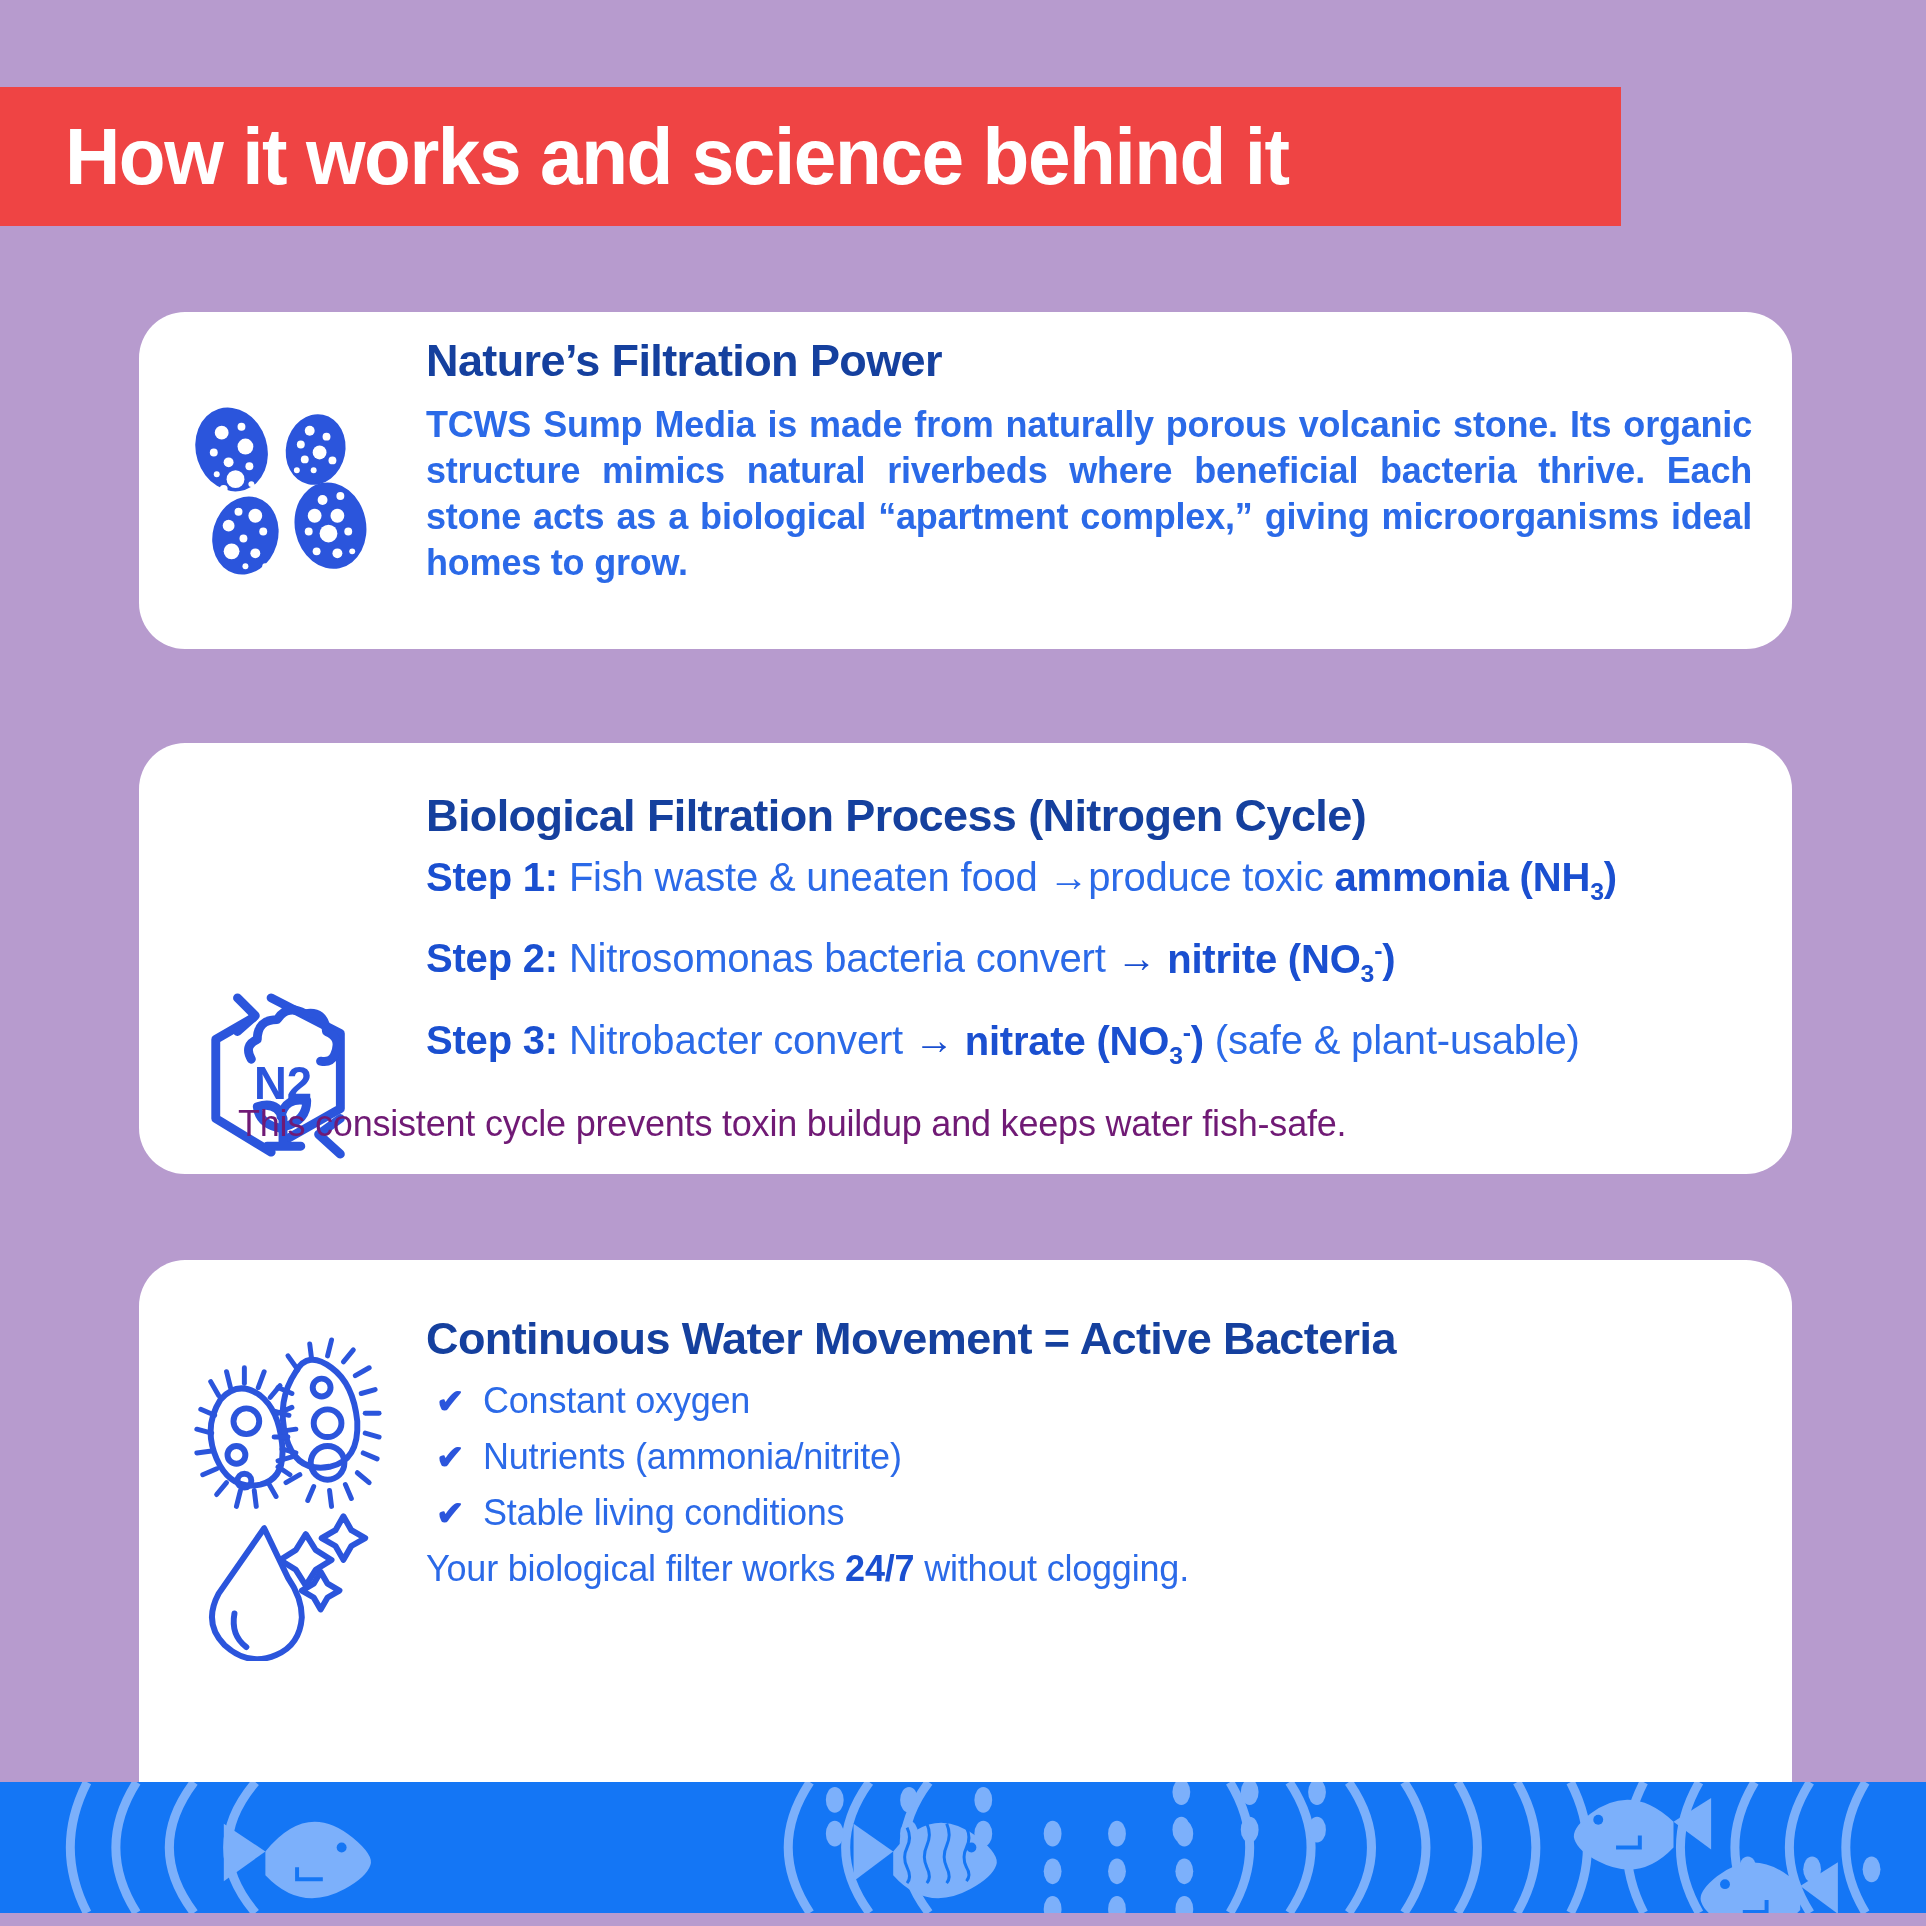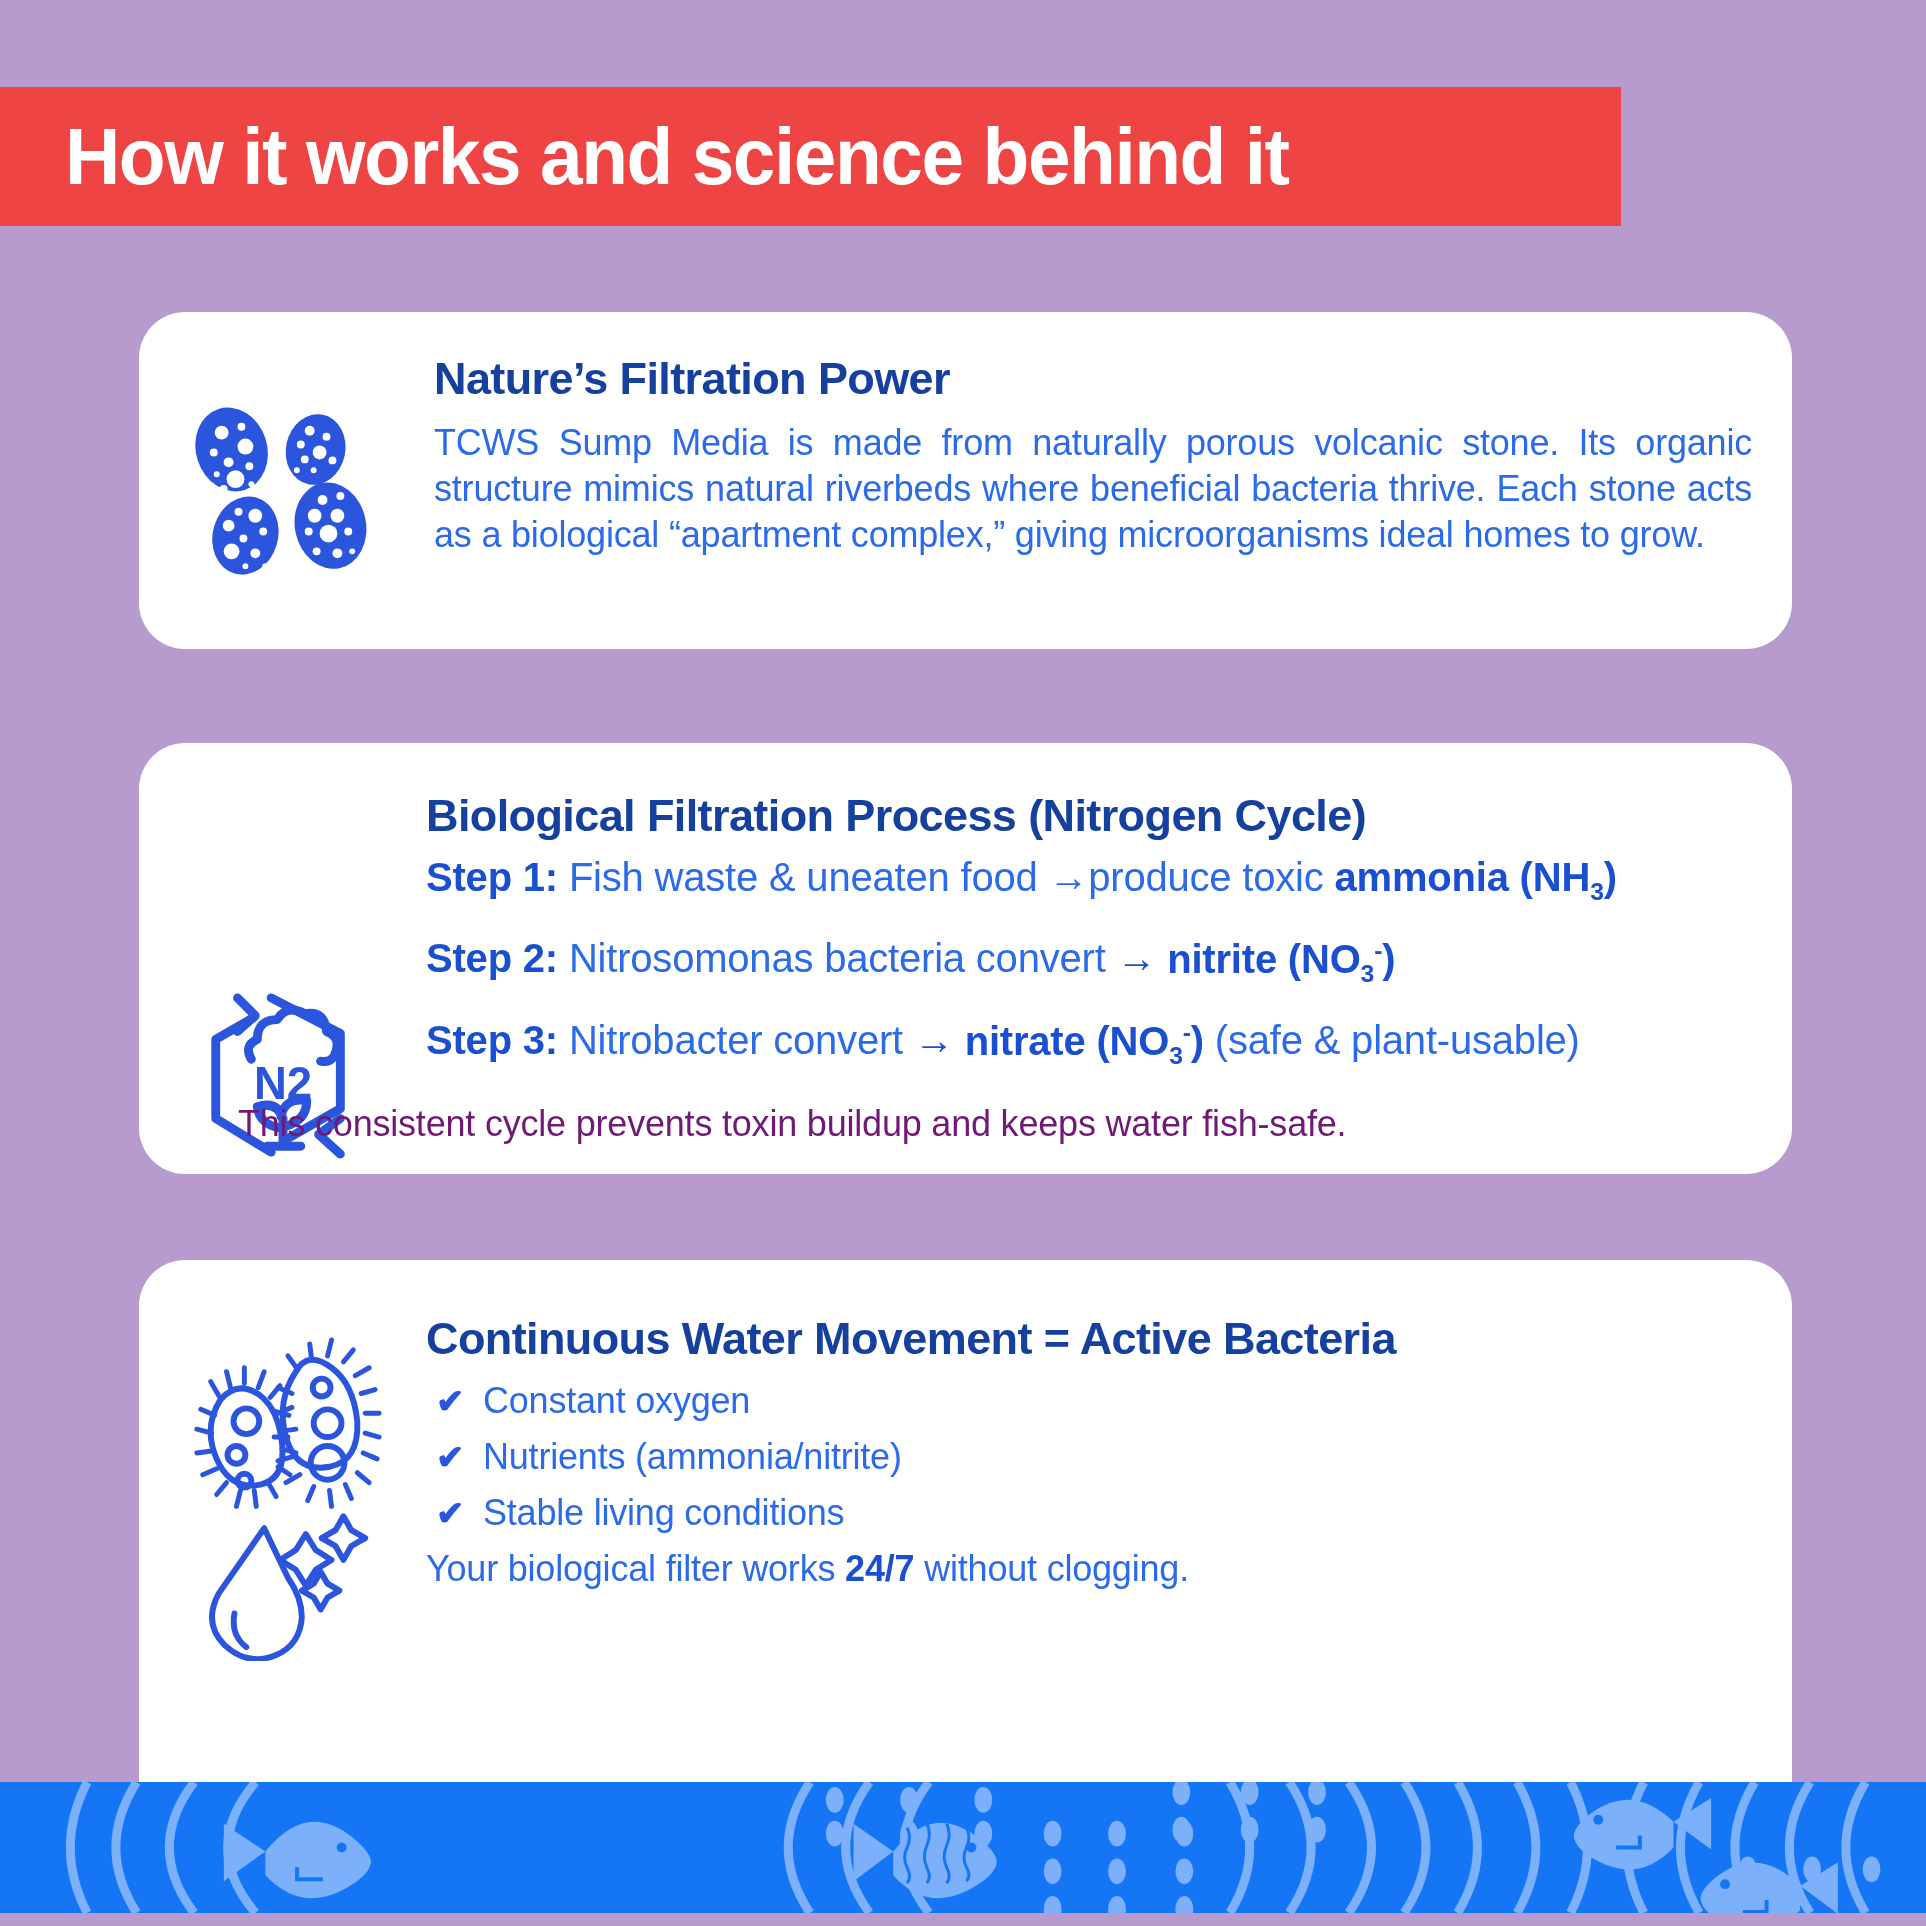--- a/index.html
+++ b/index.html
@@ -64,38 +64,38 @@
   }
   #card-1 .icon-col { align-items: center; padding-top: 30px; }
   #card-2 .icon-col { align-items: flex-end; padding-top: 48px; }
   #card-3 .icon-col { align-items: flex-start; padding-top: 74px; }
 
   .text-col {
     flex: 1 1 auto;
     padding-right: 40px;
     box-sizing: border-box;
   }
-  #card-1 .text-col { padding-top: 42px; margin-left: 8px; }
+  #card-1 .text-col { padding-top: 24px; }
   #card-2 .text-col { padding-top: 48px; }
   #card-3 .text-col { padding-top: 54px; }
 
   .card-heading {
     color: #15409e;
     font-size: 45px;
     font-weight: 700;
     letter-spacing: -0.6px;
     margin: 0 0 16px 0;
     line-height: 1.1;
     white-space: nowrap;
   }
   .card-body {
     color: #2b6ae8;
     font-size: 36px;
     line-height: 1.28;
-    font-weight: 400;
+    font-weight: 700;
     text-align: justify;
     margin: 0;
     letter-spacing: -0.2px;
   }
 
   
   .step-line {
     color: #2b6ae8;
     font-size: 40px;
     line-height: 1.0;

